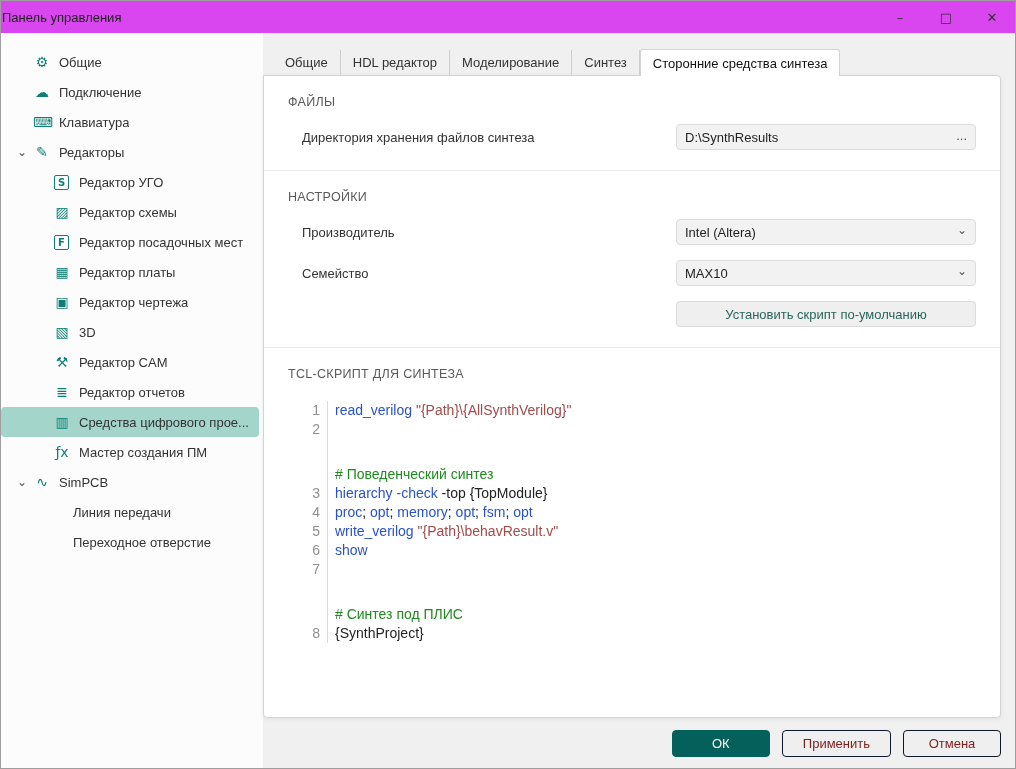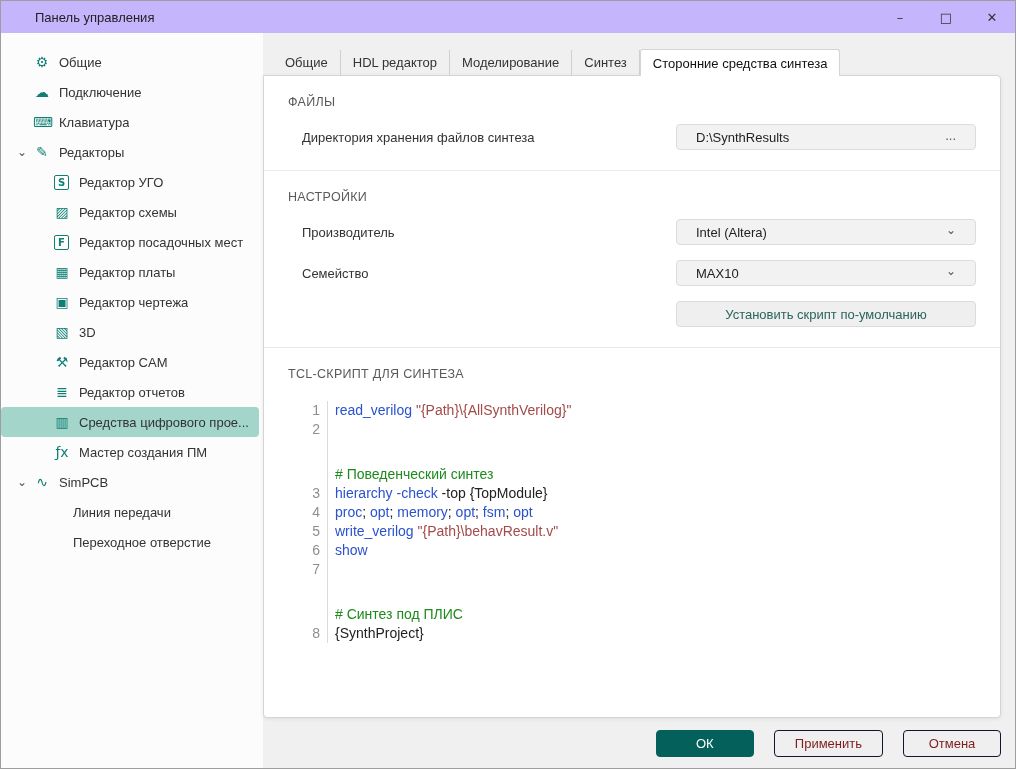--- a/index.html
+++ b/index.html
@@ -13,23 +13,23 @@
   .window {
     width:1016px; height:769px;
     border:1px solid #9e9e9e;
     background:#f0f0f0;
     display:flex; flex-direction:column;
     overflow:hidden;
   }
   
   .titlebar {
     height:32px; flex:none;
-    background:#c4b5fd;
+    background:#d946ef;
     display:flex; align-items:center;
-    padding-left:34px;
+    padding-left:1px;
   }
   .titlebar .title { font-size:13px; color:#222; }
   .win-controls { margin-left:auto; display:flex; height:100%; }
   .win-btn {
     width:46px; height:100%;
     border:none; background:transparent;
     font-size:13px; color:#333; cursor:pointer;
     font-family:"DejaVu Sans", sans-serif;
   }
 
@@ -107,21 +107,21 @@
   .form-row {
     display:flex; align-items:center; justify-content:space-between;
     padding-left:14px; margin-top:15px;gap:20px;
   }
   .form-row.right-only { justify-content:flex-end; }
   .form-label { font-size:13px; color:#333; }
   .field {
     width:300px; height:26px; flex:none;
     background:#f2f2f2; border:1px solid #dcdcdc; border-radius:4px;
     display:flex; align-items:center; justify-content:space-between;
-    padding:0 19px; font-size:13px; color:#222; cursor:default;
+    padding:0 8px; font-size:13px; color:#222; cursor:default;
   }
   .field .chev {
     color:#555; font-size:12px; line-height:10px;
     font-family:"DejaVu Sans", sans-serif; margin-top:-4px;
   }
   .browse-btn {
     border:none; background:transparent; color:#555;
     font-size:13px; cursor:pointer; padding:0 0 4px 8px;
   }
   .wide-btn {
@@ -144,21 +144,21 @@
   }
   .tok-cmd { color:#2a52cc; }
   .tok-str { color:#a34a4a; }
   .tok-cmt { color:#1e8a1e;margin-top:45px; }
   .tok-txt { color:#222; }
 
   
   .footer {
     height:50px; flex:none;
     display:flex; align-items:center; justify-content:flex-end;
-    gap:20px; padding-right:14px;
+    gap:12px; padding-right:14px;
   }
   .btn {
     height:27px; min-width:98px; padding:0 20px;
     border-radius:4px; font-size:13px; cursor:pointer;
     font-family:"Liberation Sans", sans-serif;
   }
   .btn-ok { background:#04605a; border:1px solid #04605a; color:#fff; }
   .btn-secondary { background:#efefef; border:1px solid #0f172a; color:#7f1d1d; }
 </style>
 </head>

